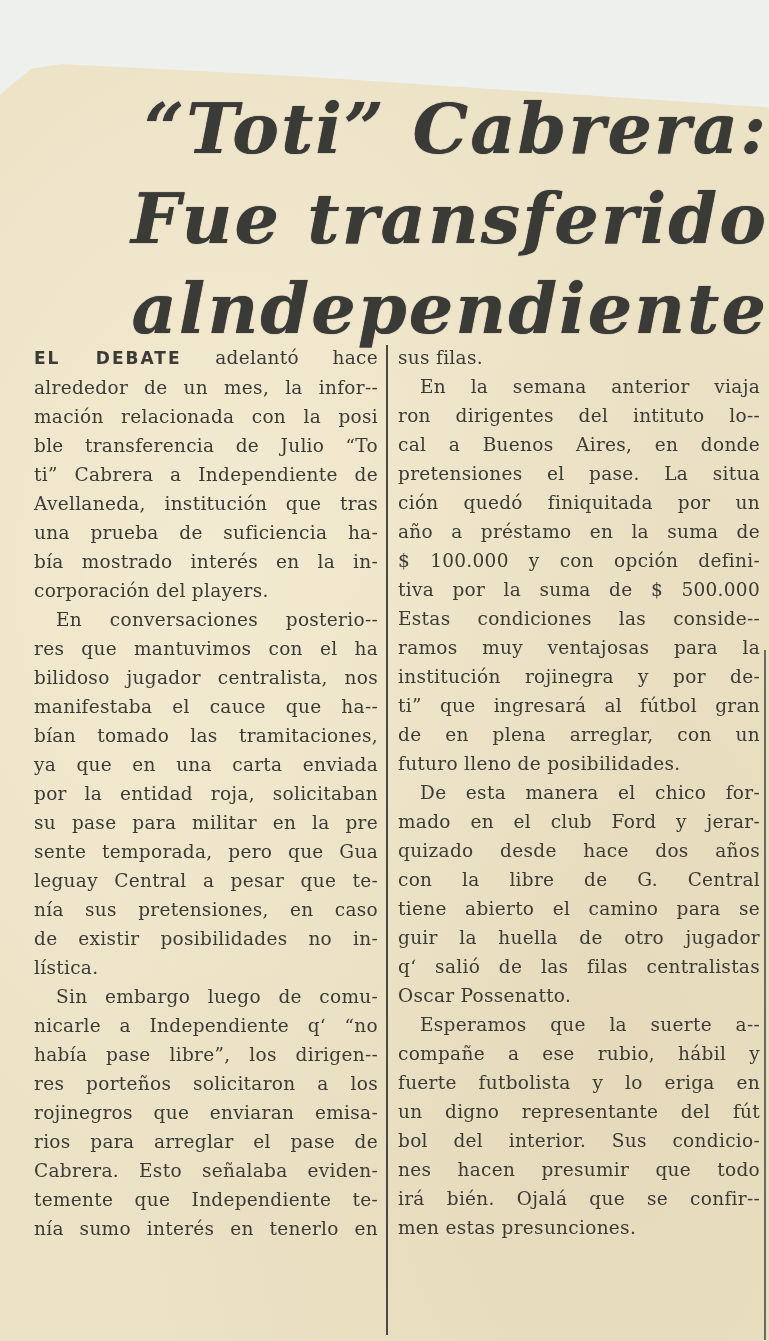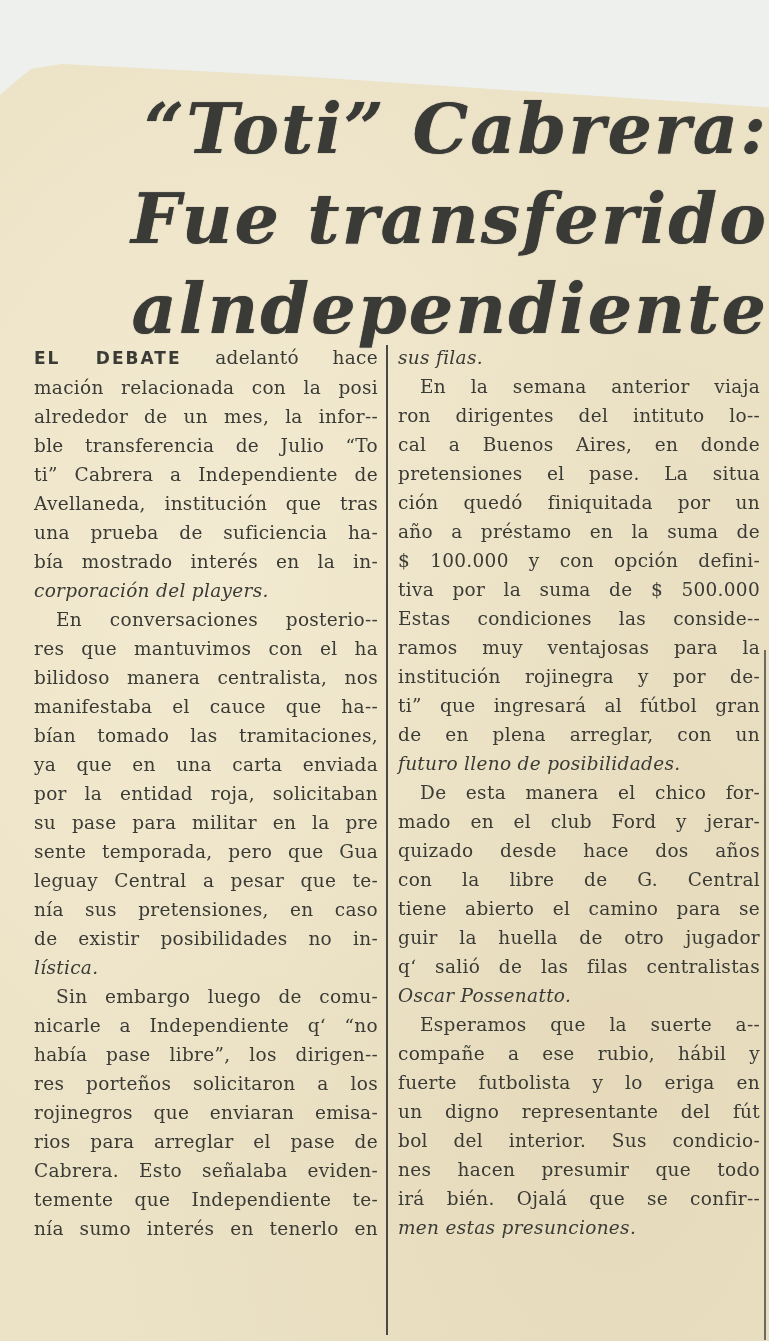--- a/index.html
+++ b/index.html
@@ -42,21 +42,21 @@
       top: 343px;
       font-family: "DejaVu Serif", serif;
       font-size: 18.5px;
       line-height: 29px;
       color: #3b3b36;
       letter-spacing: 0.3px;
     }
     .col-left { left: 34px; width: 344px; }
     .col-right { left: 398px; width: 362px; }
     .col .line { display: block; white-space: nowrap; text-align: justify; text-align-last: justify; }
-    .col .line.last { text-align-last: left; font-style: italic; }
+    .col .line.last { text-align-last: left; }
     .col .indent { padding-left: 22px; }
     .lead {
       font-family: "DejaVu Sans", sans-serif;
       font-weight: bold; letter-spacing: 2px;
       font-size: 17px;
     }
     .rule {
       position: absolute; top: 345px; left: 386px;
       width: 1.5px; height: 990px; background: #4a4a44;
     }
@@ -74,31 +74,31 @@
     <span class="line">Fue transferido</span>
     <span class="line">alndependiente</span>
   </div>
 </div>
 
 <div class="rule"></div>
 <div class="rule-right"></div>
 
 <div class="col col-left">
   <span class="line"><span class="lead">EL DEBATE</span><span> adelantó hace</span></span>
+  <span class="line">alrededor de un mes, la infor--</span>
   <span class="line">mación relacionada con la posi</span>
-  <span class="line">alrededor de un mes, la infor--</span>
   <span class="line">ble transferencia de Julio “To</span>
   <span class="line">ti” Cabrera a Independiente de</span>
   <span class="line">Avellaneda, institución que tras</span>
   <span class="line">una prueba de suficiencia ha-</span>
   <span class="line">bía mostrado interés en la in-</span>
   <span class="line last">corporación del players.</span>
   <span class="line indent">En conversaciones posterio--</span>
   <span class="line">res que mantuvimos con el ha</span>
-  <span class="line">bilidoso manera centralista, nos</span>
+  <span class="line">bilidoso jugador centralista, nos</span>
   <span class="line">manifestaba el cauce que ha--</span>
   <span class="line">bían tomado las tramitaciones,</span>
   <span class="line">ya que en una carta   enviada</span>
   <span class="line">por la entidad roja, solicitaban</span>
   <span class="line">su pase para militar en la pre</span>
   <span class="line">sente temporada, pero que Gua</span>
   <span class="line">leguay Central a pesar que te-</span>
   <span class="line">nía sus pretensiones, en  caso</span>
   <span class="line">de existir posibilidades no in-</span>
   <span class="line last">lística.</span>

